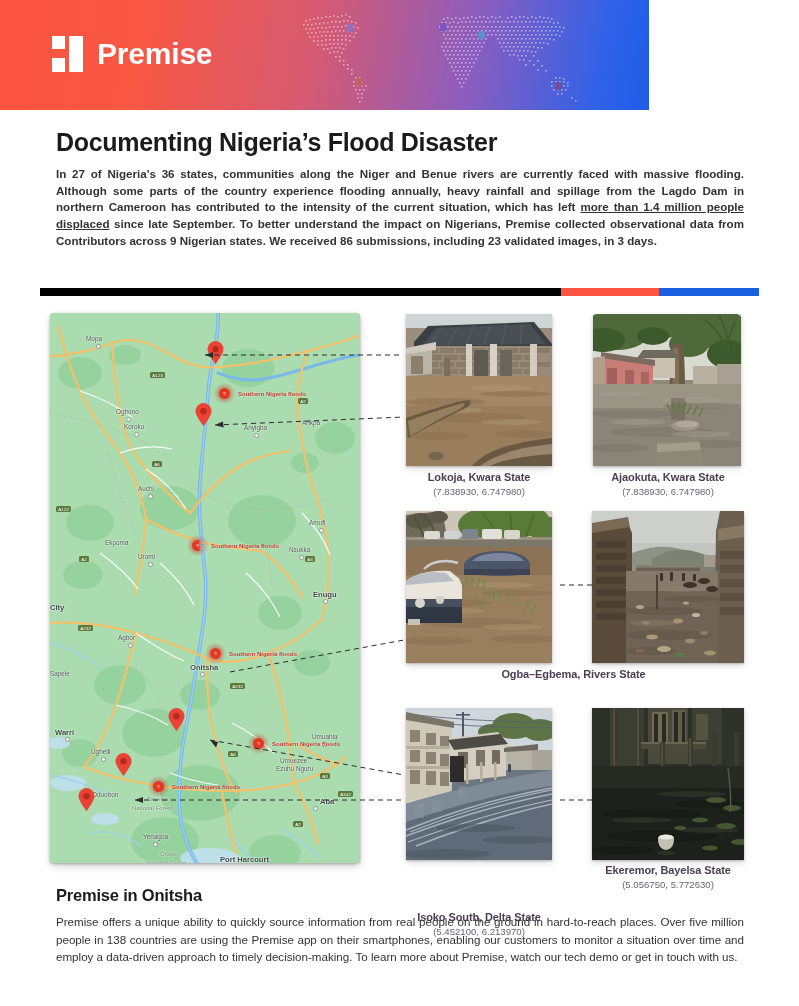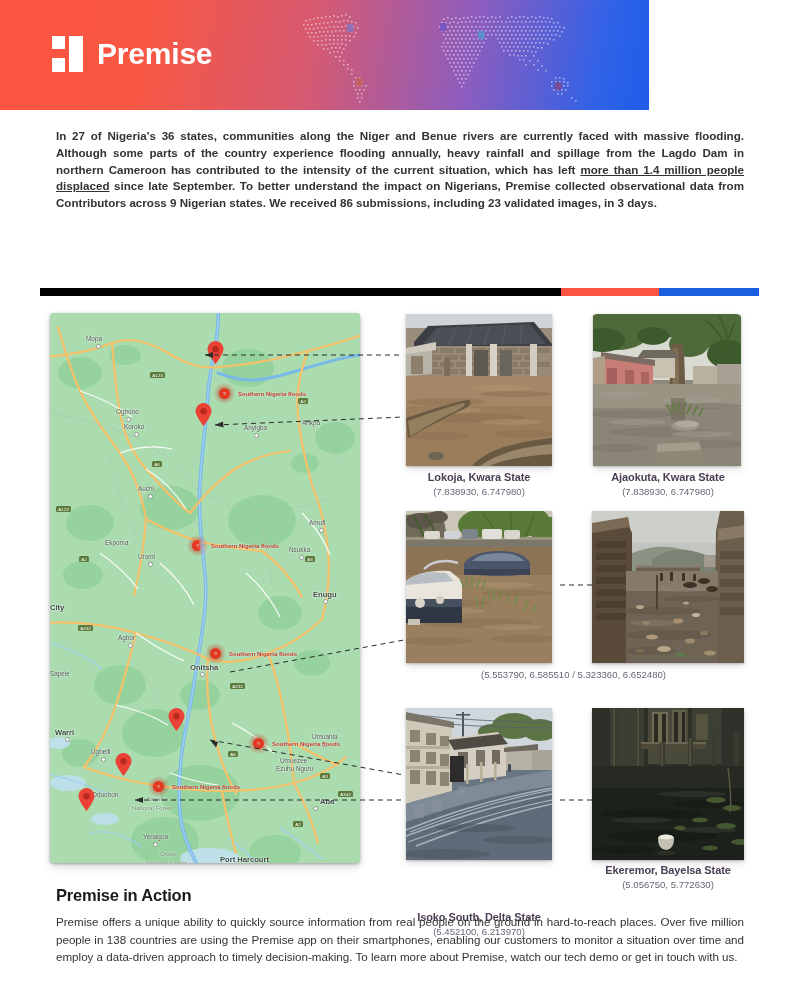--- a/index.html
+++ b/index.html
@@ -599,20 +599,21 @@
     <div class="logo-mark">
       <div class="sq-a"></div>
         <div class="sq-b"></div>
         <div class="sq-c"></div>
     </div>
     <div class="logo-text">Premise</div>
   </div>
 </div>
 
 <div class="article">
+  <h1 class="title">Documenting Nigeria’s Flood Disaster</h1>
   <p class="body-text">
     <span>In 27 of Nigeria's 36 states, communities along the Niger and Benue rivers are currently faced with massive flooding. Although some parts of the country experience flooding annually, heavy rainfall and spillage from the Lagdo Dam in northern Cameroon has contributed to the intensity of the current situation, which has left </span><u>more than 1.4 million people displaced</u><span> since late September. To better understand the impact on Nigerians, Premise collected observational data from Contributors across 9 Nigerian states. We received 86 submissions, including 23 validated images, in 3 days.</span>
   </p>
 </div>
 
 <div class="divider">
   <div class="seg-black"></div>
   <div class="seg-red"></div>
   <div class="seg-blue"></div>
 </div>
@@ -1316,27 +1317,27 @@
 
 <div class="caption" style="left:396px;top:471px;width:166px;">
   <div class="cap-title">Lokoja, Kwara State</div>
   <div class="cap-coords">(7.838930, 6.747980)</div>
 </div>
 <div class="caption" style="left:585px;top:471px;width:166px;">
   <div class="cap-title">Ajaokuta, Kwara State</div>
   <div class="cap-coords">(7.838930, 6.747980)</div>
 </div>
 <div class="caption" style="left:396px;top:668px;width:355px;">
-  <div class="cap-coords">(5.553790, 6.585510 / 5.323360, 6.652480)</div>
+  <div class="cap-title">Ogba–Egbema, Rivers State</div>
 </div>
 <div class="caption" style="left:396px;top:911px;width:166px;">
   <div class="cap-title">Isoko South, Delta State</div>
   <div class="cap-coords">(5.452100, 6.213970)</div>
 </div>
 <div class="caption" style="left:585px;top:864px;width:166px;">
   <div class="cap-title">Ekeremor, Bayelsa State</div>
   <div class="cap-coords">(5.056750, 5.772630)</div>
 </div>
 
 <div class="action">
-  <h2>Premise in Action</h2>
+  <h2>Premise in Onitsha</h2>
   <p>Premise offers a unique ability to quickly source information from real people on the ground in hard-to-reach places. Over five million people in 138 countries are using the Premise app on their smartphones, enabling our customers to monitor a situation over time and employ a data-driven approach to timely decision-making. To learn more about Premise, watch our tech demo or get in touch with us.</p>
 </div>
 
 </body></html>

